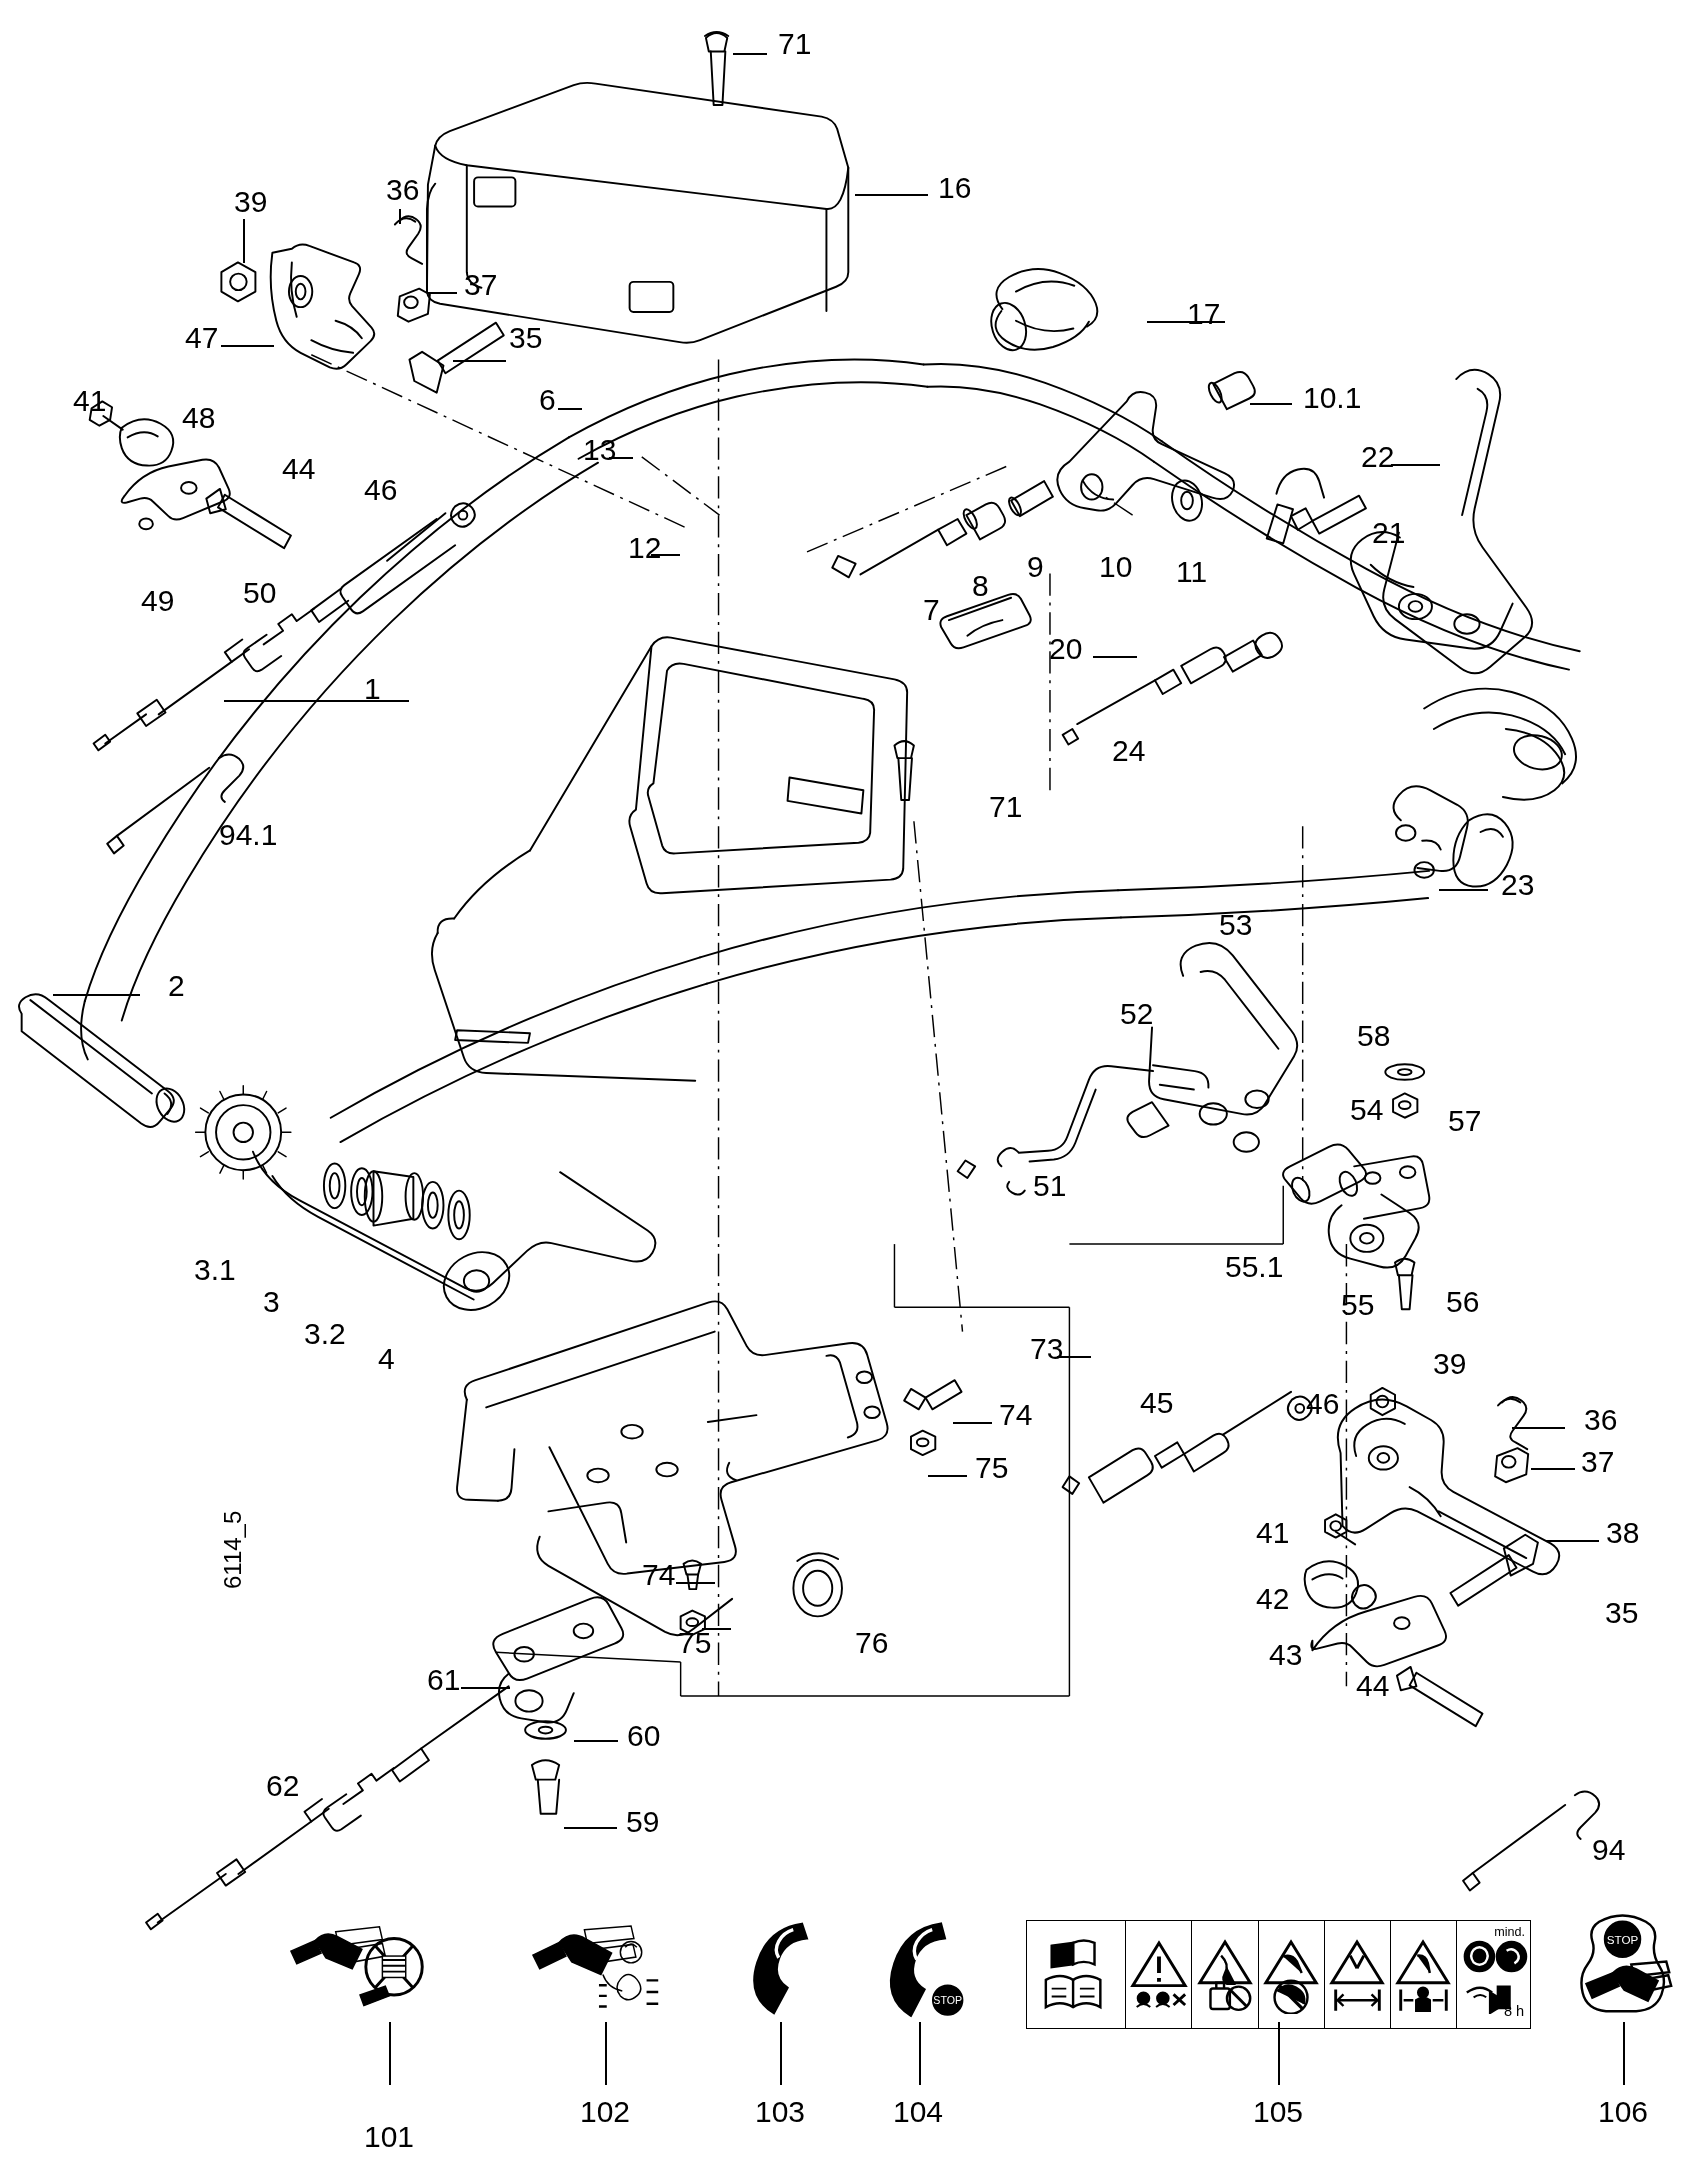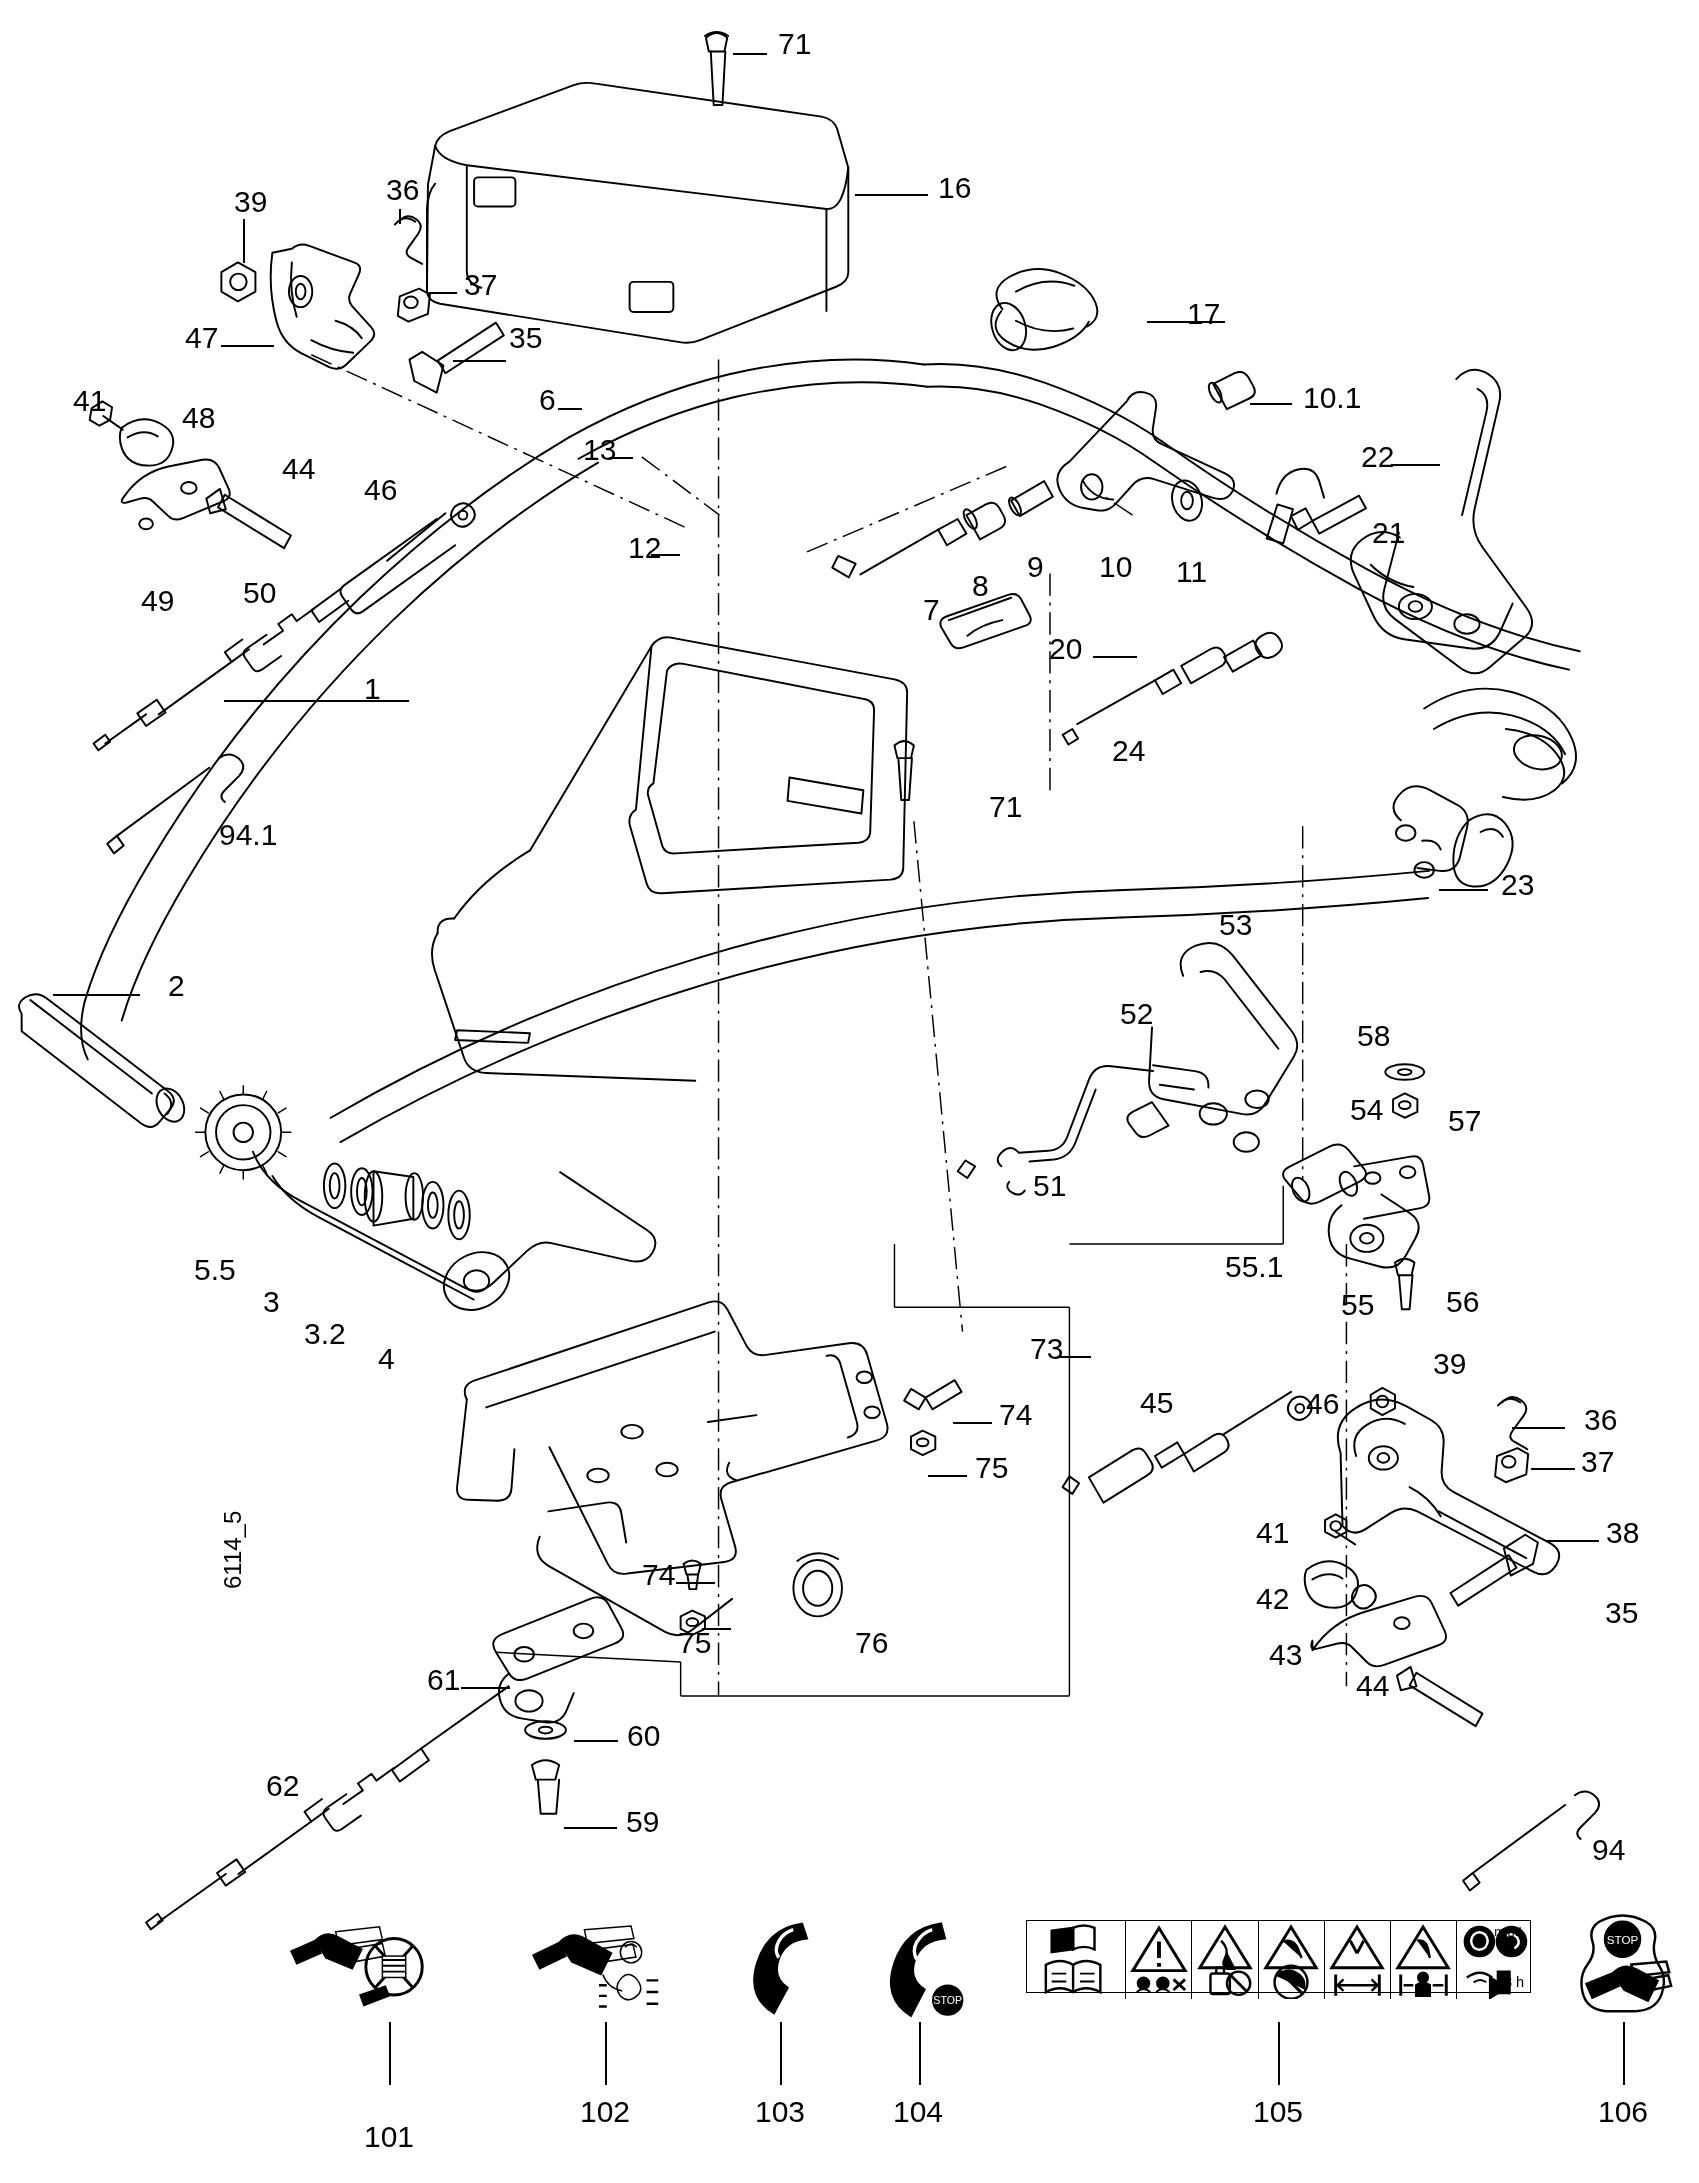--- a/index.html
+++ b/index.html
@@ -513,21 +513,21 @@
   <div class="callout" style="left:168px;  top:971px;">2</div>
   <div class="callout" style="left:1219px; top:910px;">53</div>
   <div class="callout" style="left:1120px; top:999px;">52</div>
   <div class="callout" style="left:1357px; top:1021px;">58</div>
   <div class="callout" style="left:1448px; top:1106px;">57</div>
   <div class="callout" style="left:1336px; top:1095px;margin-left:14px;">54</div>
   <div class="callout" style="left:1033px; top:1171px;">51</div>
   <div class="callout" style="left:1225px; top:1252px;">55.1</div>
   <div class="callout" style="left:1341px; top:1290px;">55</div>
   <div class="callout" style="left:1446px; top:1287px;">56</div>
-  <div class="callout" style="left:194px;  top:1255px;">5.5</div>
+  <div class="callout" style="left:194px;  top:1255px;">3.1</div>
   <div class="callout" style="left:263px;  top:1287px;">3</div>
   <div class="callout" style="left:304px;  top:1319px;">3.2</div>
   <div class="callout" style="left:378px;  top:1344px;">4</div>
   <div class="callout" style="left:1030px; top:1334px;">73</div>
   <div class="callout" style="left:999px; top:1400px;">74</div>
   <div class="callout" style="left:975px; top:1453px;">75</div>
   <div class="callout" style="left:1140px; top:1388px;">45</div>
   <div class="callout" style="left:1306px; top:1389px;">46</div>
   <div class="callout" style="left:1433px; top:1349px;">39</div>
   <div class="callout" style="left:1584px; top:1405px;">36</div>
@@ -603,21 +603,21 @@
         <path d="M136 18 q-72 10 -96 82 q-24 72 34 108 l28 -54 q-34 -22 -20 -62 q14 -40 62 -44z" fill="#000"></path>
         <path d="M118 30 q-20 6 -32 26 q-10 18 0 36" stroke="#fff" stroke-width="7"></path>
         <circle cx="150" cy="176" r="30" fill="#000"></circle>
         <text x="150" y="184" font-family="Liberation Sans, sans-serif" font-size="22" fill="#fff" text-anchor="middle" stroke="none">STOP</text>
       </g>
     </svg>
   </div>
   <div class="sym-label" style="left:889px; top:2095px; width:58px;">104</div>
   <div class="leader-v" style="left:919px; top:2022px; height:63px;"></div>
 
-  <div class="sym-box" style="left:1026px; top:1920px; width:505px; height:73px;">
+  <div class="sym-box" style="left:1026px; top:1920px; width:505px; height:109px;">
     <div class="cellgrid" style="grid-template-columns: 1.5fr 1fr 1fr 1fr 1fr 1fr 1.1fr;">
       <div class="cell">
         <svg viewBox="0 0 150 160" width="73" height="78" xmlns="http://www.w3.org/2000/svg">
           <g fill="none" stroke="#000" stroke-width="5">
             <path d="M24 20 l44 -6 0 44 -44 6z" fill="#000"></path>
             <path d="M68 14 q22 -10 44 0 l0 44 q-22 -10 -44 0z" fill="none"></path>
             <path d="M12 90 q30 -16 56 0 q26 -16 56 0 l0 56 q-30 -16 -56 0 q-26 -16 -56 0z"></path>
             <path d="M68 90 l0 56"></path>
             <path d="M24 108 l30 0 M24 124 l30 0 M82 108 l30 0 M82 124 l30 0" stroke-width="4"></path>
           </g>

